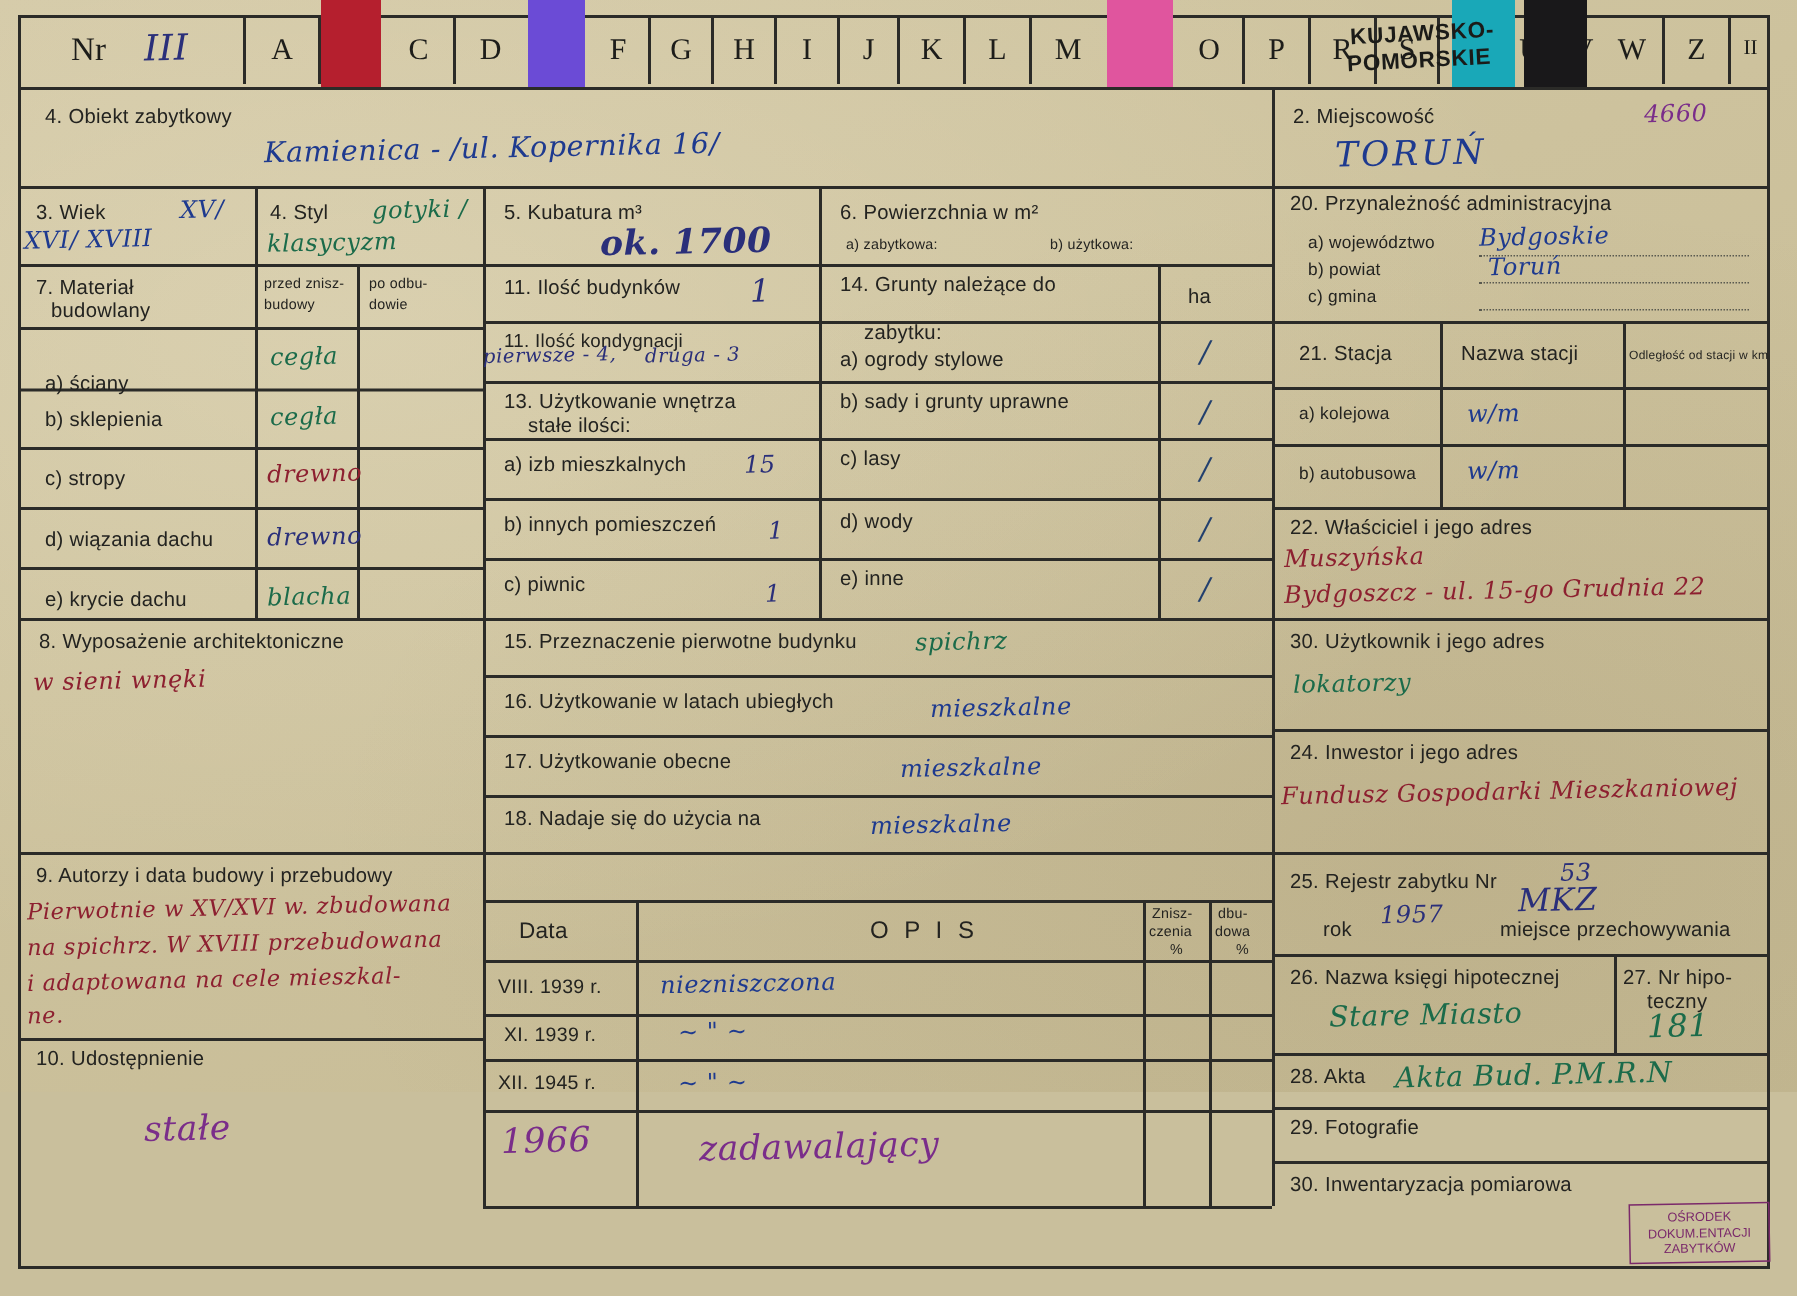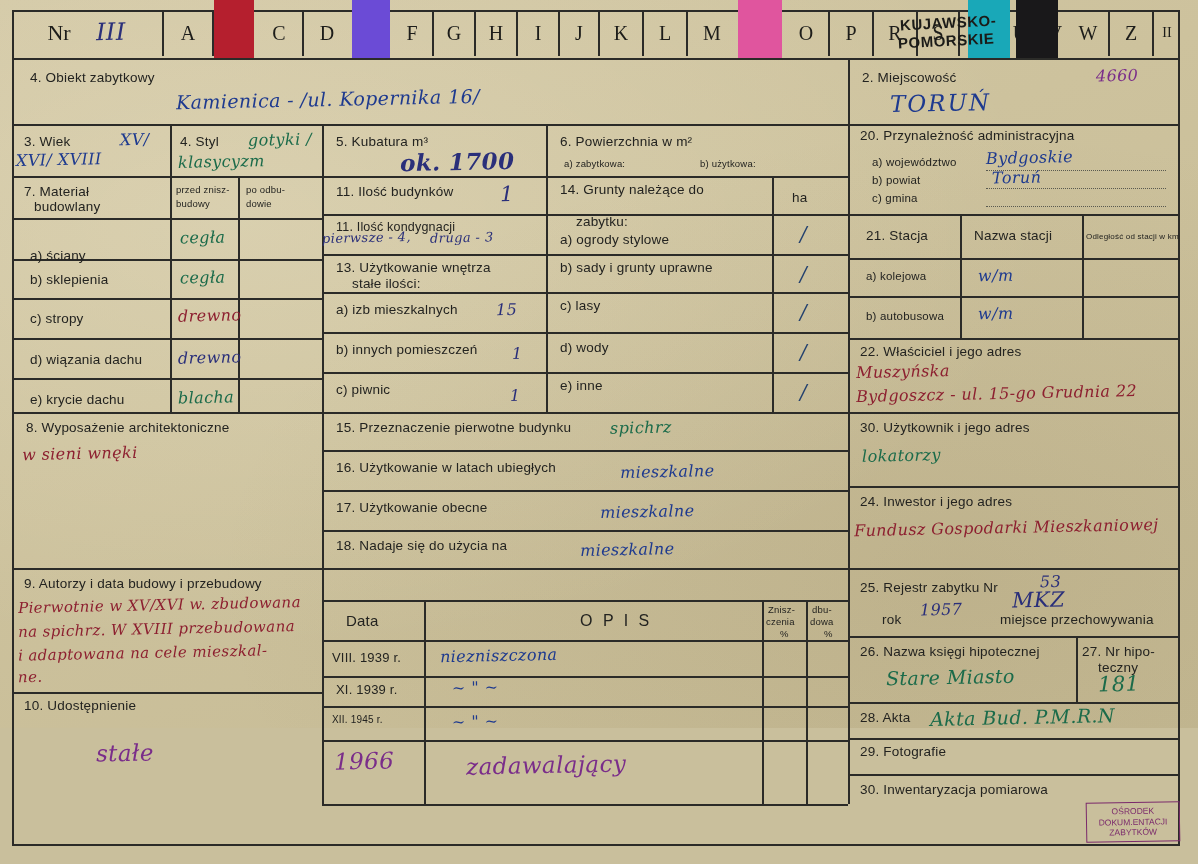--- a/index.html
+++ b/index.html
@@ -275,21 +275,21 @@
   <div class="lbl xs" style="left:766px;top:616px;">czenia</div>
   <div class="lbl xs" style="left:780px;top:628px;">%</div>
   <div class="lbl xs" style="left:812px;top:604px;">dbu-</div>
   <div class="lbl xs" style="left:810px;top:616px;">dowa</div>
   <div class="lbl xs" style="left:824px;top:628px;">%</div>
 
   <div class="lbl" style="left:332px;top:650px;font-size:13px;">VIII. 1939 r.</div>
   <div class="hand sm" style="left:440px;top:646px;">niezniszczona</div>
   <div class="lbl" style="left:336px;top:682px;font-size:13px;">XI. 1939 r.</div>
   <div class="hand sm" style="left:452px;top:678px;">~ " ~</div>
-  <div class="lbl" style="left:332px;top:714px;font-size:10px;">XII. 1945 r.</div>
+  <div class="lbl" style="left:332px;top:714px;font-size:13px;">XII. 1945 r.</div>
   <div class="hand sm" style="left:452px;top:712px;">~ " ~</div>
   <div class="hand purple lg" style="left:334px;top:748px;">1966</div>
   <div class="hand purple lg" style="left:466px;top:752px;">zadawalający</div>
 
   <div class="lbl" style="left:860px;top:128px;">20. Przynależność administracyjna</div>
   <div class="lbl sm" style="left:872px;top:156px;">a) województwo</div>
   <div class="checkline" style="left:986px;top:170px;width:180px;"></div>
   <div class="hand sm" style="left:986px;top:148px;">Bydgoskie</div>
   <div class="lbl sm" style="left:872px;top:174px;">b) powiat</div>
   <div class="checkline" style="left:986px;top:188px;width:180px;"></div>

